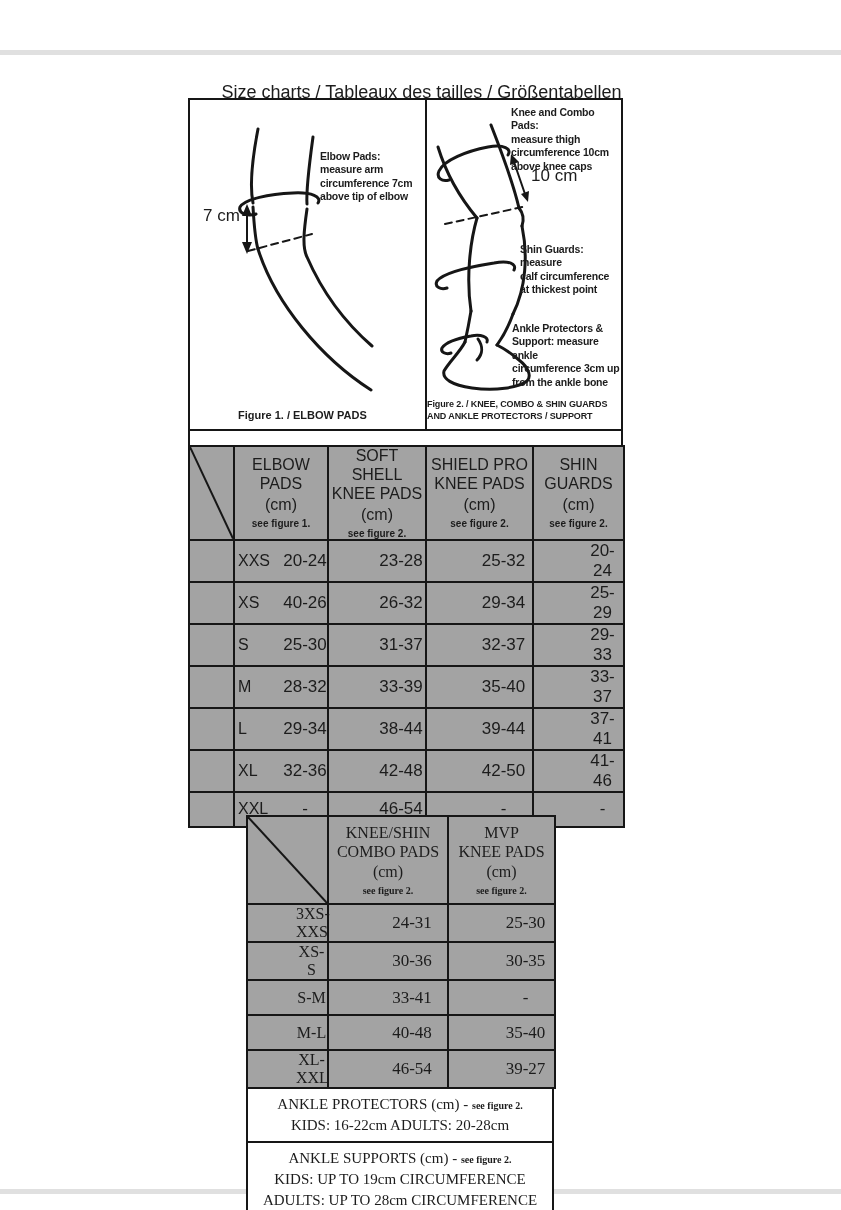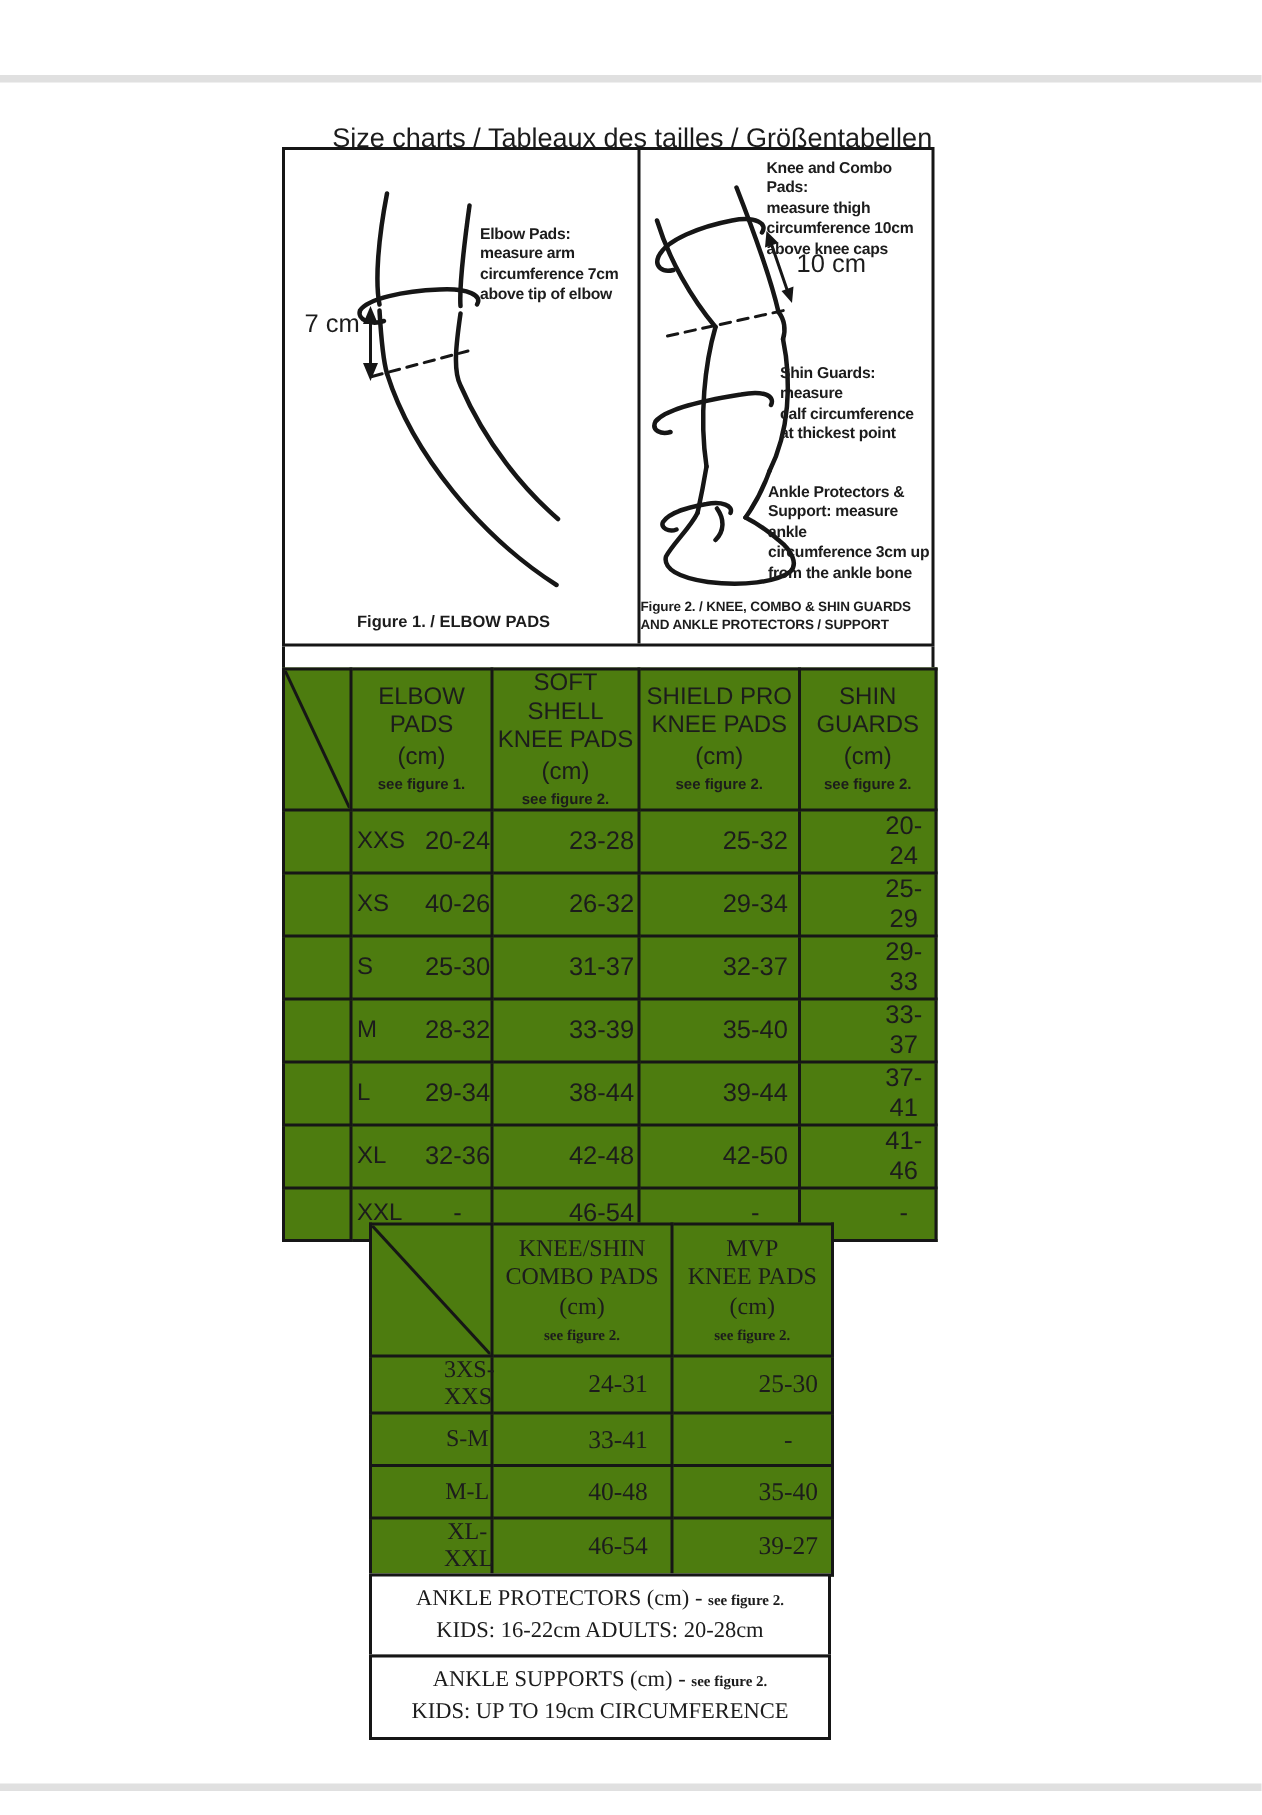--- a/index.html
+++ b/index.html
@@ -41,21 +41,21 @@
   .caption-f1 { left:12px; bottom:8px; font-size:11px;margin-left:36px; }
   .caption-f2 { left:0; right:0; bottom:6px; font-size:9px;
                 letter-spacing:-0.1px; line-height:1.4; }
 
   .gap-band {
     position:absolute; left:188px; top:431px; width:435px; height:14px;
     border-left:2px solid #161616; border-right:2px solid #161616; box-sizing:border-box;
   }
 
   
-  table.sizes { border-collapse:collapse; table-layout:fixed; background:#4d7c0f; }
+  table.sizes { border-collapse:collapse; table-layout:fixed; background:#a3a3a3; }
   .sizes th, .sizes td {
     border:2px solid #161616; padding:0; text-align:center; vertical-align:middle;
   }
   .sizes thead th { height:88px; font-weight:normal; }
   .sizes td { font-size:17px; height:33px;padding-left:48px; }
   .sizes td.size-col { font-size:16px; }
   .col-title { font-size:16px; line-height:1.18; white-space:pre-line; }
   .col-unit  { font-size:16px; margin-top:2px; }
   .col-note  { font-size:10px; font-weight:bold; margin-top:4px; }
   th.corner { position:relative; }
@@ -268,20 +268,25 @@
           </th>
         </tr>
       </thead>
       <tbody id="combo-tbody">
           <tr>
             <td class="size-col">3XS-XXS</td>
             <td>24-31</td>
             <td>25-30</td>
           </tr>
           <tr>
+            <td class="size-col">XS-S</td>
+            <td>30-36</td>
+            <td>30-35</td>
+          </tr>
+          <tr>
             <td class="size-col">S-M</td>
             <td>33-41</td>
             <td>-</td>
           </tr>
           <tr>
             <td class="size-col">M-L</td>
             <td>40-48</td>
             <td>35-40</td>
           </tr>
           <tr>
@@ -299,16 +304,17 @@
       </div>
       <div class="info-line">KIDS: 16-22cm  ADULTS: 20-28cm</div>
     </div>
 
     <div class="info-box">
       <div class="info-line">
         <span>ANKLE SUPPORTS (cm) -</span>
         <span class="info-note">see figure 2.</span>
       </div>
       <div class="info-line">KIDS: UP TO 19cm CIRCUMFERENCE</div>
+      <div class="info-line">ADULTS: UP TO 28cm CIRCUMFERENCE</div>
     </div>
 
   </div>
 </div>
 
 </body></html>

